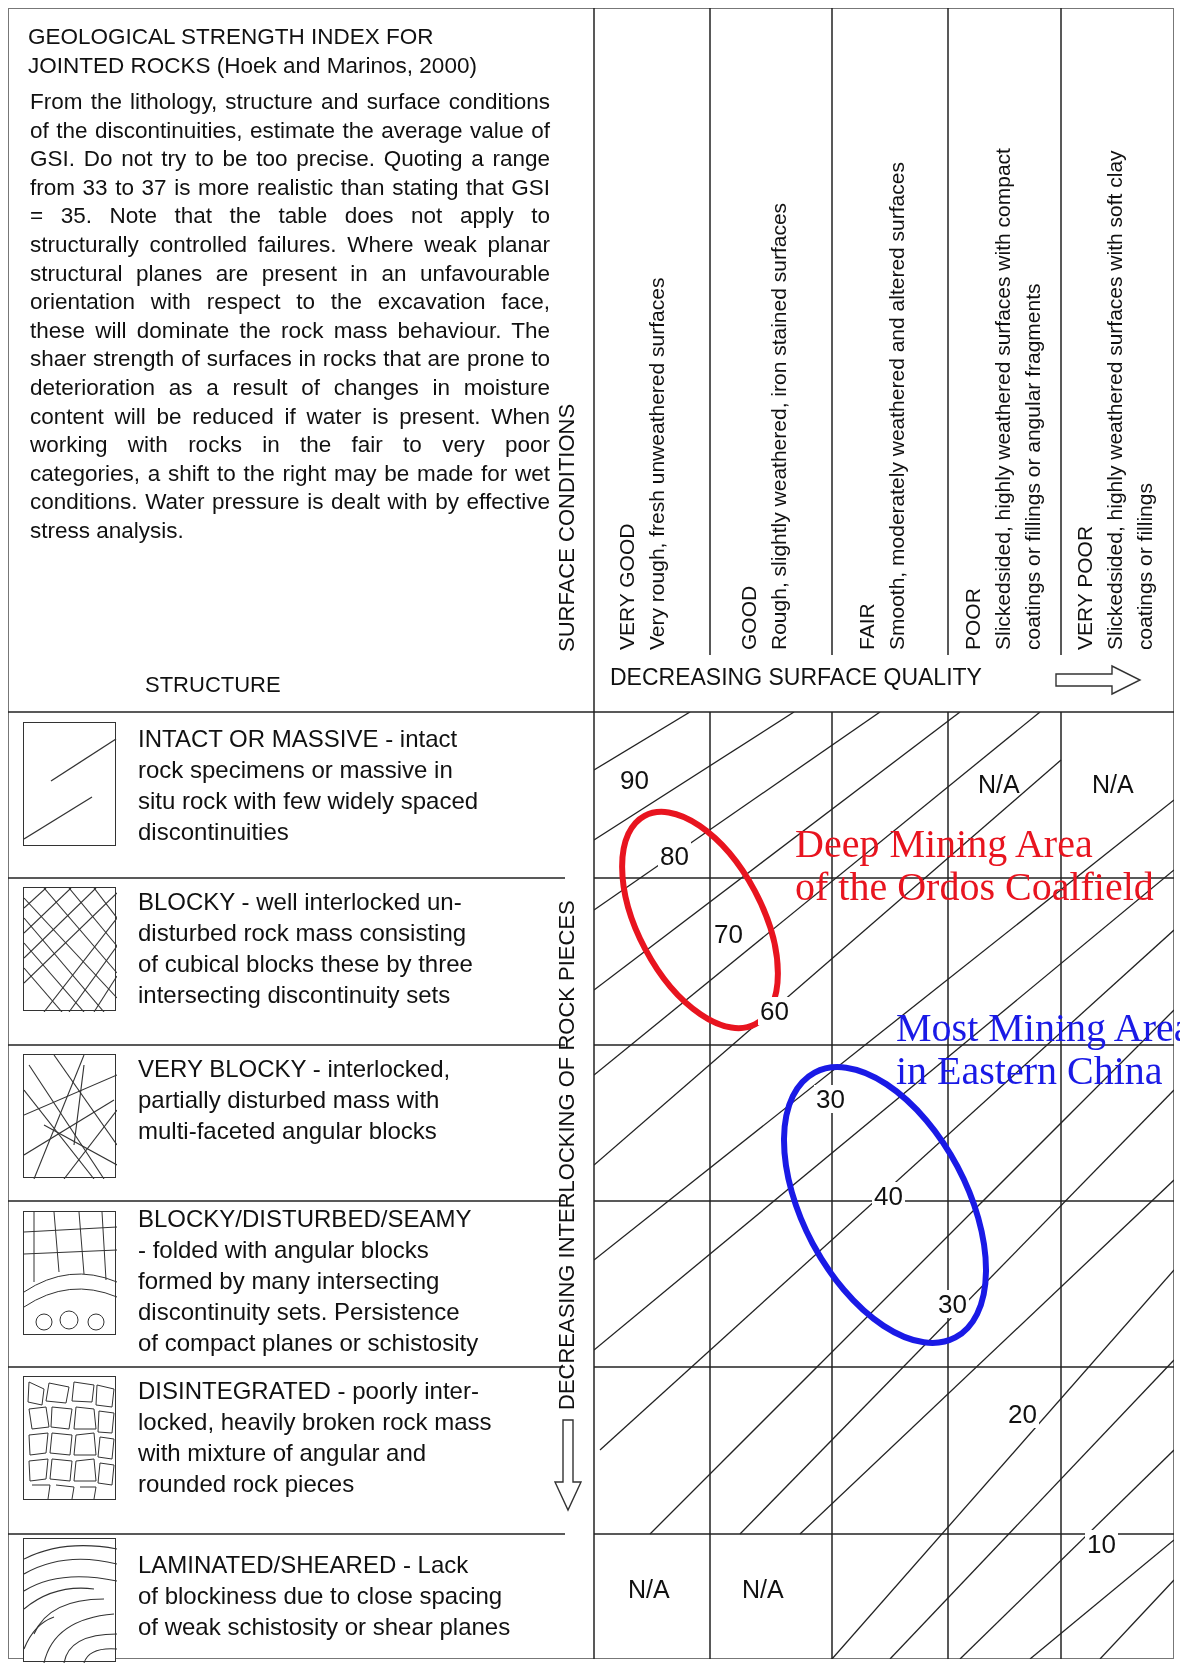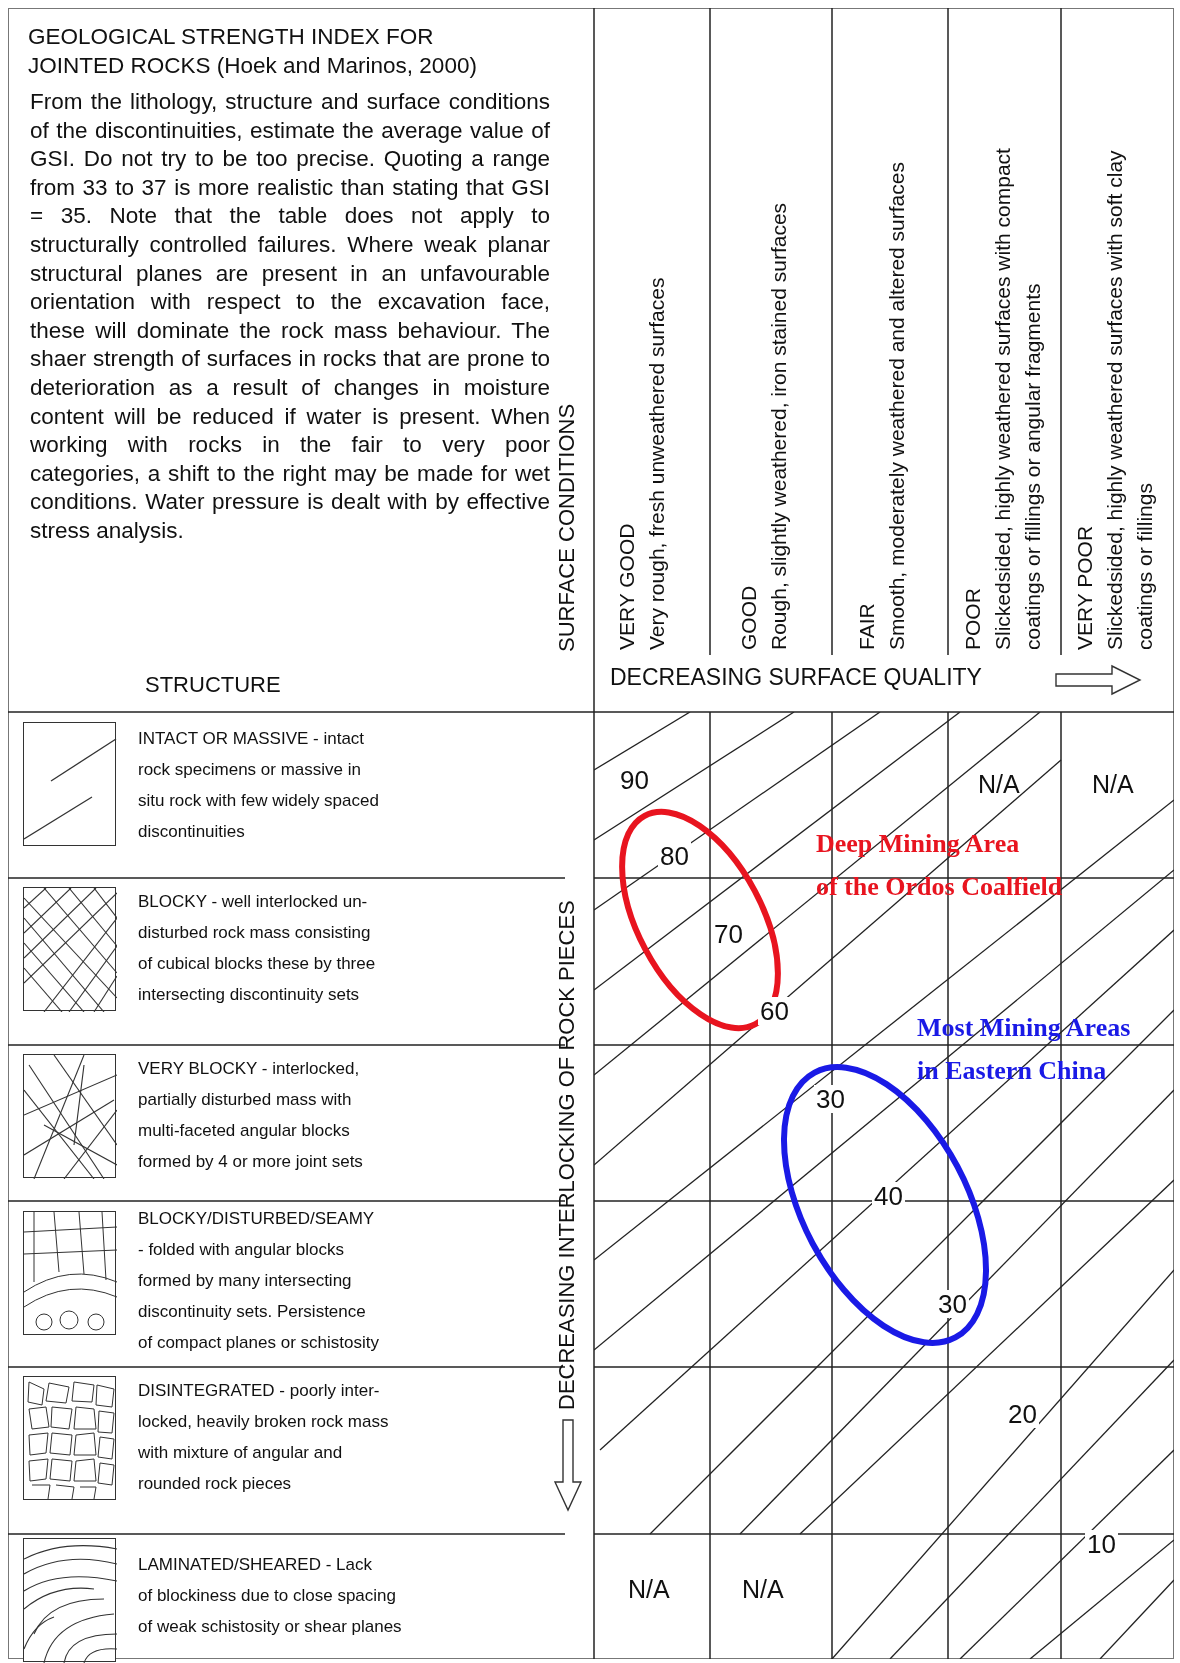--- a/index.html
+++ b/index.html
@@ -7,26 +7,26 @@
          font-family:"Liberation Sans", sans-serif; color:#111; }
   .abs { position:absolute; }
   .frame { position:absolute; left:8px; top:8px; width:1166px; height:1651px;
            border:1.5px solid #777; box-sizing:border-box; }
   .title { left:28px; top:22px; width:540px; font-size:22.5px; line-height:29px; }
   .intro { left:30px; top:88px; width:520px; font-size:22.5px; line-height:28.6px;
            text-align:justify; }
   .structure-head { left:145px; top:672px; font-size:22px; }
   .vtext { position:absolute; transform-origin:left top; transform:rotate(-90deg);
            white-space:nowrap; font-size:21px; line-height:30px; }
-  .row-text { position:absolute; left:138px; width:400px; font-size:17px; line-height:31px; }
+  .row-text { position:absolute; left:138px; width:400px; font-size:24px; line-height:31px; }
   .icon-box { position:absolute; left:23px; width:93px; height:124px; border:1.5px solid #333; box-sizing:border-box; background:#fff; }
   .num { position:absolute; font-size:26px; background:#fff; padding:0 2px; line-height:28px; }
   .na { position:absolute; font-size:25px; }
   .dsq { left:610px; top:664px; font-size:23px; }
-  .anno { position:absolute; font-family:"Liberation Serif", serif; font-weight:bold; font-size:26px; line-height:43px; white-space:nowrap;margin-left:21px; }
+  .anno { position:absolute; font-family:"Liberation Serif", serif; font-weight:normal; font-size:40px; line-height:43px; white-space:nowrap; }
   svg { position:absolute; left:0; top:0; }
 </style>
 </head>
 <body>
 
 <div class="frame"></div>
 
 <svg width="1180" height="1663">
   <defs>
     <clipPath id="gridclip">
@@ -179,21 +179,20 @@
         <line x1="0" y1="35" x2="70" y2="124"></line>
         <line x1="20" y1="70" x2="93" y2="110"></line>
         <line x1="60" y1="10" x2="50" y2="90"></line>
   </g>
     </svg>
 </div>
 <div class="row-text" style="top:1053px;">
   <div>VERY BLOCKY - interlocked,</div>
   <div>partially disturbed mass with</div>
   <div>multi-faceted angular blocks</div>
-  <div>formed by 4 or more joint sets</div>
 </div>
 
 <div class="icon-box" style="top:1211px;">
   <svg width="93" height="124">
       <g stroke="#333" stroke-width="1" fill="none">
     <path d="M0 80 Q45 50 93 70"></path>
         <path d="M0 95 Q45 65 93 85"></path>
     <line x1="10" y1="0" x2="10" y2="70"></line>
         <line x1="30" y1="0" x2="35" y2="60"></line>
         <line x1="55" y1="0" x2="60" y2="62"></line>

